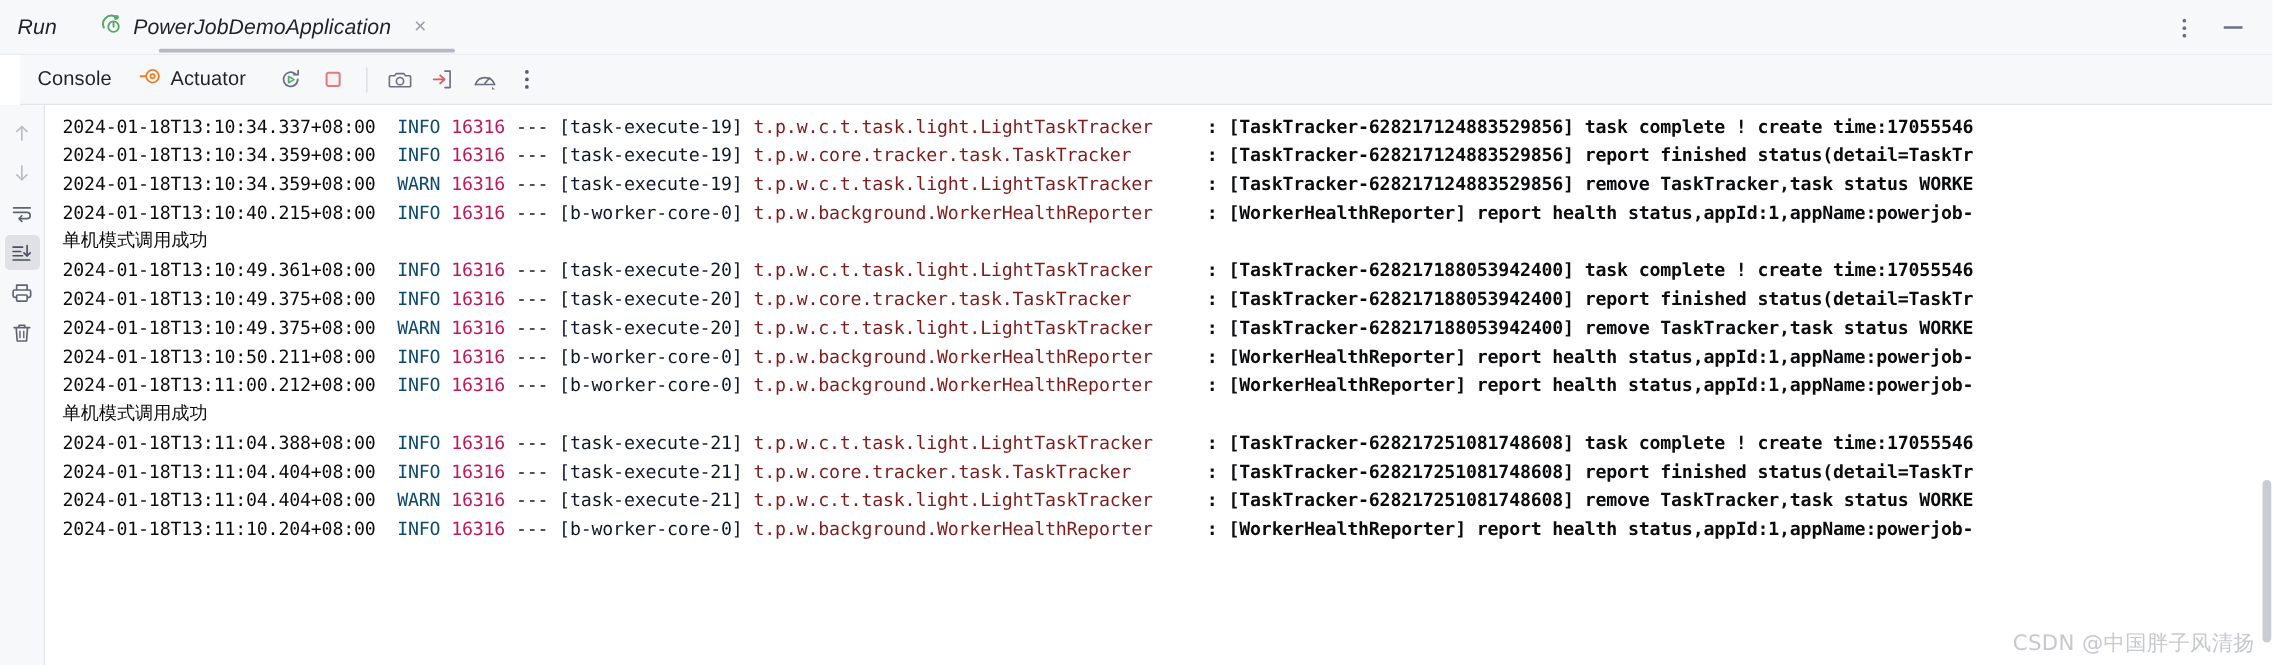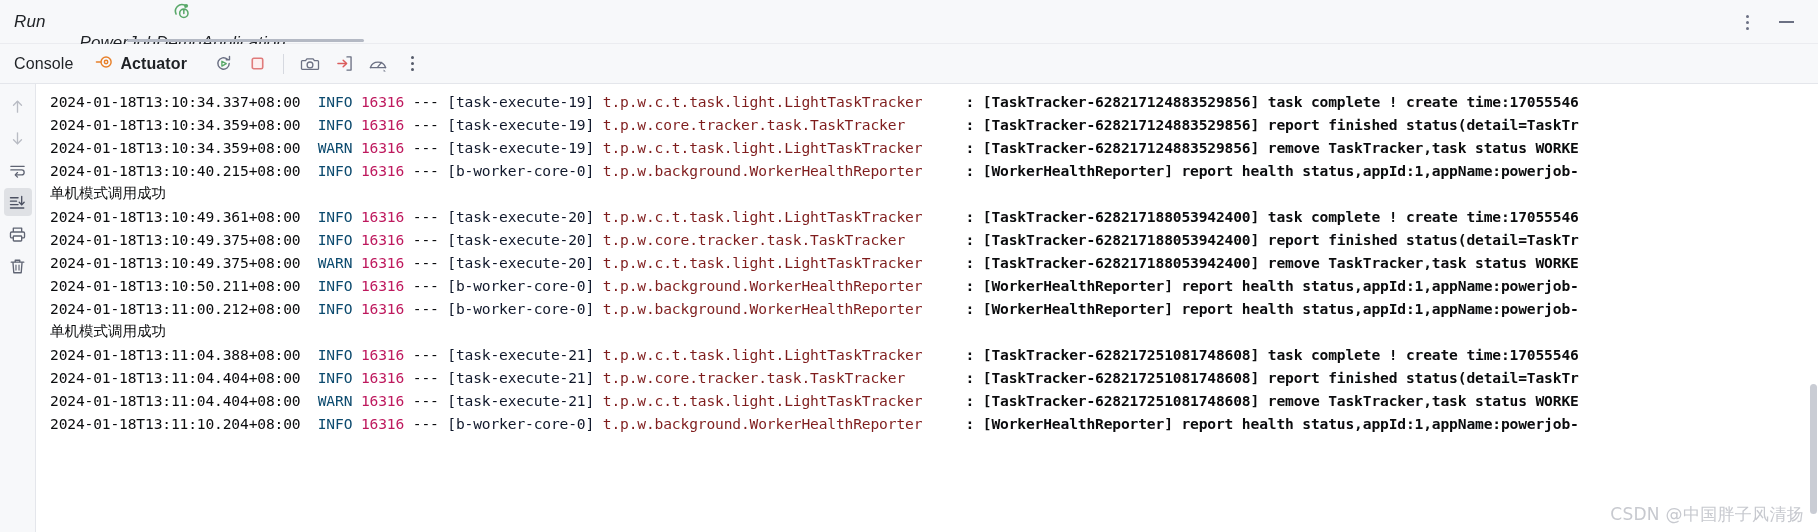--- a/index.html
+++ b/index.html
@@ -28,21 +28,20 @@
     letter-spacing: .1px;
     white-space: nowrap;
   }
   .tab {
     display: flex;
     align-items: center;
     gap: 8px;
     height: 40px;
     padding: 0 12px 0 18px;
     position: relative;
-    flex-direction: column;
   }
   .tab-title {
     font-size: 17px;
     color: #1f2226;
     white-space: nowrap;
     letter-spacing: .1px;
   }
   .tab-close {
     font-size: 17px;
     color: #9aa0a8;
@@ -68,29 +67,30 @@
   .minimize-dash { width: 15px; height: 2px; background: #6b7083; display:block; margin: 0 6px; }
 
   
   .tools {
     height: 40px;
     background: #f7f8fa;
     display: flex;
     align-items: center;
     position: relative;
     border-bottom: 1px solid #e4e6eb;
+    margin-left: 16px;
   }
   .tool-tab {
     font-size: 16px;
     color: #1f2226;
     padding: 0 14px;
     white-space: nowrap;
     letter-spacing: .1px;
   }
-  .tool-tab.with-icon { display:flex; align-items:center; gap:7px; padding-left: 8px; font-weight: bold; }
+  .tool-tab.with-icon { display:flex; align-items:center; gap:7px; padding-left: 8px; }
   .tool-icons { display: flex; align-items: center; gap: 6px; margin-left: 8px; }
   .tbtn {
     width: 28px; height: 28px;
     display: flex; align-items: center; justify-content: center;
     border-radius: 4px;
   }
   .vsep { width:1px; height:20px; background:#d6d9e0; margin: 0 6px; }
   .dots-h { display:flex; flex-direction:column; gap:3px; align-items:center; }
   .dots-h i { width:3px; height:3px; background:#555b6a; border-radius:50%; display:block; }
 

